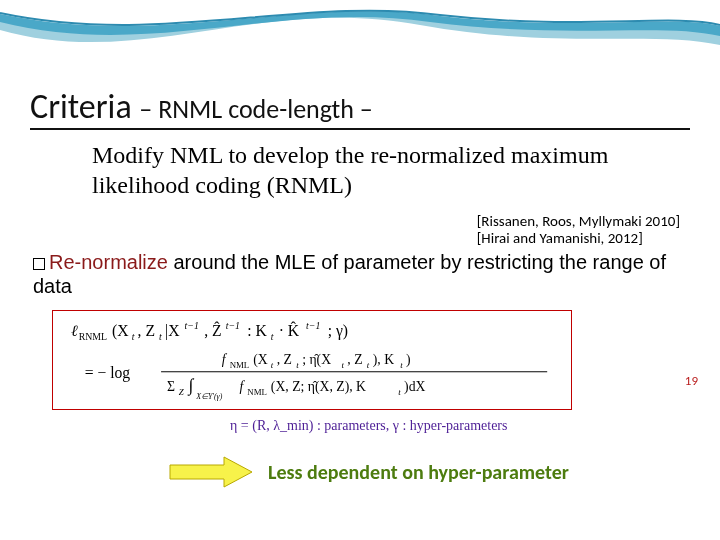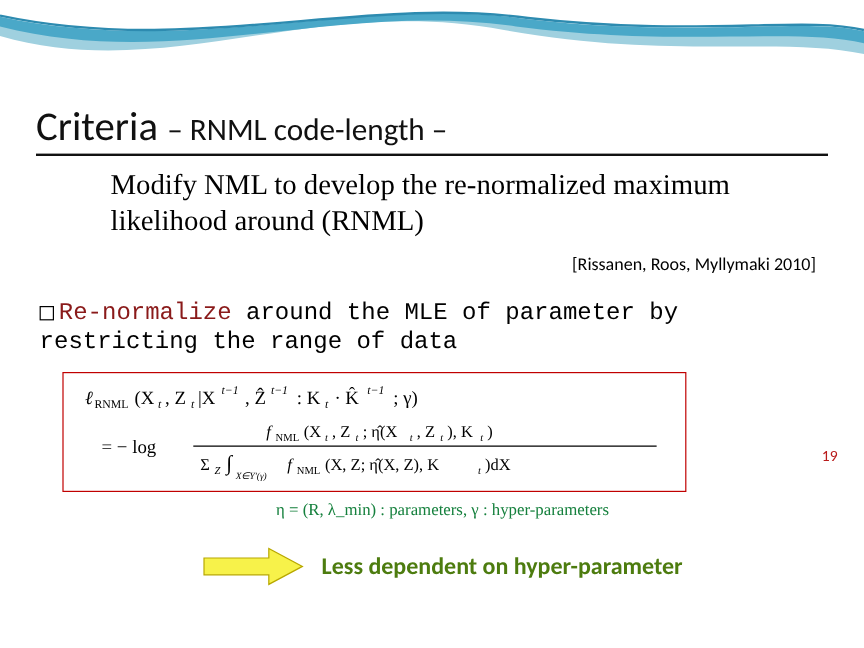--- a/index.html
+++ b/index.html
@@ -5,50 +5,51 @@
   * { margin: 0; padding: 0; box-sizing: border-box; }
   html, body { width: 720px; height: 540px; font-family: Georgia, 'Times New Roman', serif; background: #fff; overflow: hidden; }
   .slide { width: 720px; height: 400px; position: relative; background: #fff; }
   .wave-bg { position: absolute; top: 0; left: 0; width: 720px; height: 90px; pointer-events: none; }
   .title-area { position: absolute; top: 86px; left: 30px; width: 660px; }
   .title-main { font-family: 'Calibri Light', Calibri, sans-serif; font-size: 34px; color: #111; font-weight: 400; display: inline; }
   .title-sub { font-family: 'Calibri Light', Calibri, sans-serif; font-size: 26px; color: #111; display: inline; }
   .underline { position: absolute; top: 128px; left: 30px; width: 660px; height: 1.5px; background: #111; }
   .subtitle { position: absolute; top: 140px; left: 92px; width: 560px; font-family: 'Times New Roman', serif; font-size: 24px; line-height: 1.25; color: #000; }
   .citations { position: absolute; top: 213px; right: 40px; font-family: Calibri, sans-serif; font-size: 15px; color: #000; line-height: 1.15; }
-  .renorm { position: absolute; top: 250px; left: 33px; width: 650px; font-family: Liberation Mono, monospace; font-size: 20px; color: #000; line-height: 1.2; }
+  .renorm { position: absolute; top: 250px; left: 33px; width: 650px; font-family: Liberation Sans, sans-serif; font-size: 20px; color: #000; line-height: 1.2; }
   .renorm .lead { color: #8a1a1a; }
   .sq { display: inline-block; width: 12px; height: 12px; border: 1.5px solid #000; margin-right: 4px; position: relative; top: 1px; }
   .formula-box { position: absolute; top: 310px; left: 52px; width: 520px; height: 100px; border: 1.5px solid #c00000; background: #fff; }
   .formula-box svg { width: 100%; height: 100%; }
-  .params-note { position: absolute; top: 418px; left: 230px; font-family: 'Times New Roman', serif; font-size: 14px; color: #15803d; }
+  .params-note { position: absolute; top: 418px; left: 230px; font-family: 'Times New Roman', serif; font-size: 14px; color: #4c1d95; }
   .arrow { position: absolute; top: 455px; left: 168px; width: 86px; height: 34px; }
   .hyper { position: absolute; top: 460px; left: 268px; font-family: Calibri, sans-serif; font-size: 20px; font-weight: 700; color: #4d7c0f; }
   .pagenum { position: absolute; bottom: 12px; right: 22px; font-family: Calibri, sans-serif; font-size: 13px; color: #b91c1c; }
 </style>
 </head>
 <body>
 <div class="slide">
 
 <svg class="wave-bg" viewBox="0 0 720 90" preserveAspectRatio="none">
   <path d="M0,30 C140,70 260,-5 420,25 C560,50 650,30 720,45 L720,0 L0,0 Z" fill="#9fd0df"></path>
   <path d="M0,22 C150,60 280,0 430,22 C570,40 660,22 720,36 L720,0 L0,0 Z" fill="#4aa8c8"></path>
   <path d="M0,14 C160,48 300,-4 440,16 C580,32 670,14 720,26 L720,0 L0,0 Z" fill="#fff"></path>
   <path d="M0,13 C160,47 300,-4 440,15 C580,31 670,13 720,25" fill="none" stroke="#2d8bb0" stroke-width="2"></path>
 </svg>
 
 <div class="title-area">
   <span class="title-main">Criteria </span><span class="title-sub">– RNML code-length –</span>
 </div>
 <div class="underline"></div>
 
-<div class="subtitle">Modify NML to develop the re-normalized maximum likelihood around (RNML)</div>
+<div class="subtitle">Modify NML to develop the re-normalized maximum likelihood coding (RNML)</div>
 
 <div class="citations">
   <div>[Rissanen, Roos, Myllymaki 2010]</div>
+  <div>[Hirai and Yamanishi, 2012]</div>
 </div>
 
 <div class="renorm">
   <span class="sq"></span><span class="lead">Re-normalize</span><span> around the MLE of parameter by restricting the range of data</span>
 </div>
 
 <div class="formula-box">
   <svg viewBox="0 0 520 100">
     <text x="14" y="26" font-family="Times New Roman, serif" font-size="16" font-style="italic" fill="#000">ℓ</text>
     <text x="22" y="30" font-family="Times New Roman, serif" font-size="10" fill="#000">RNML</text>

